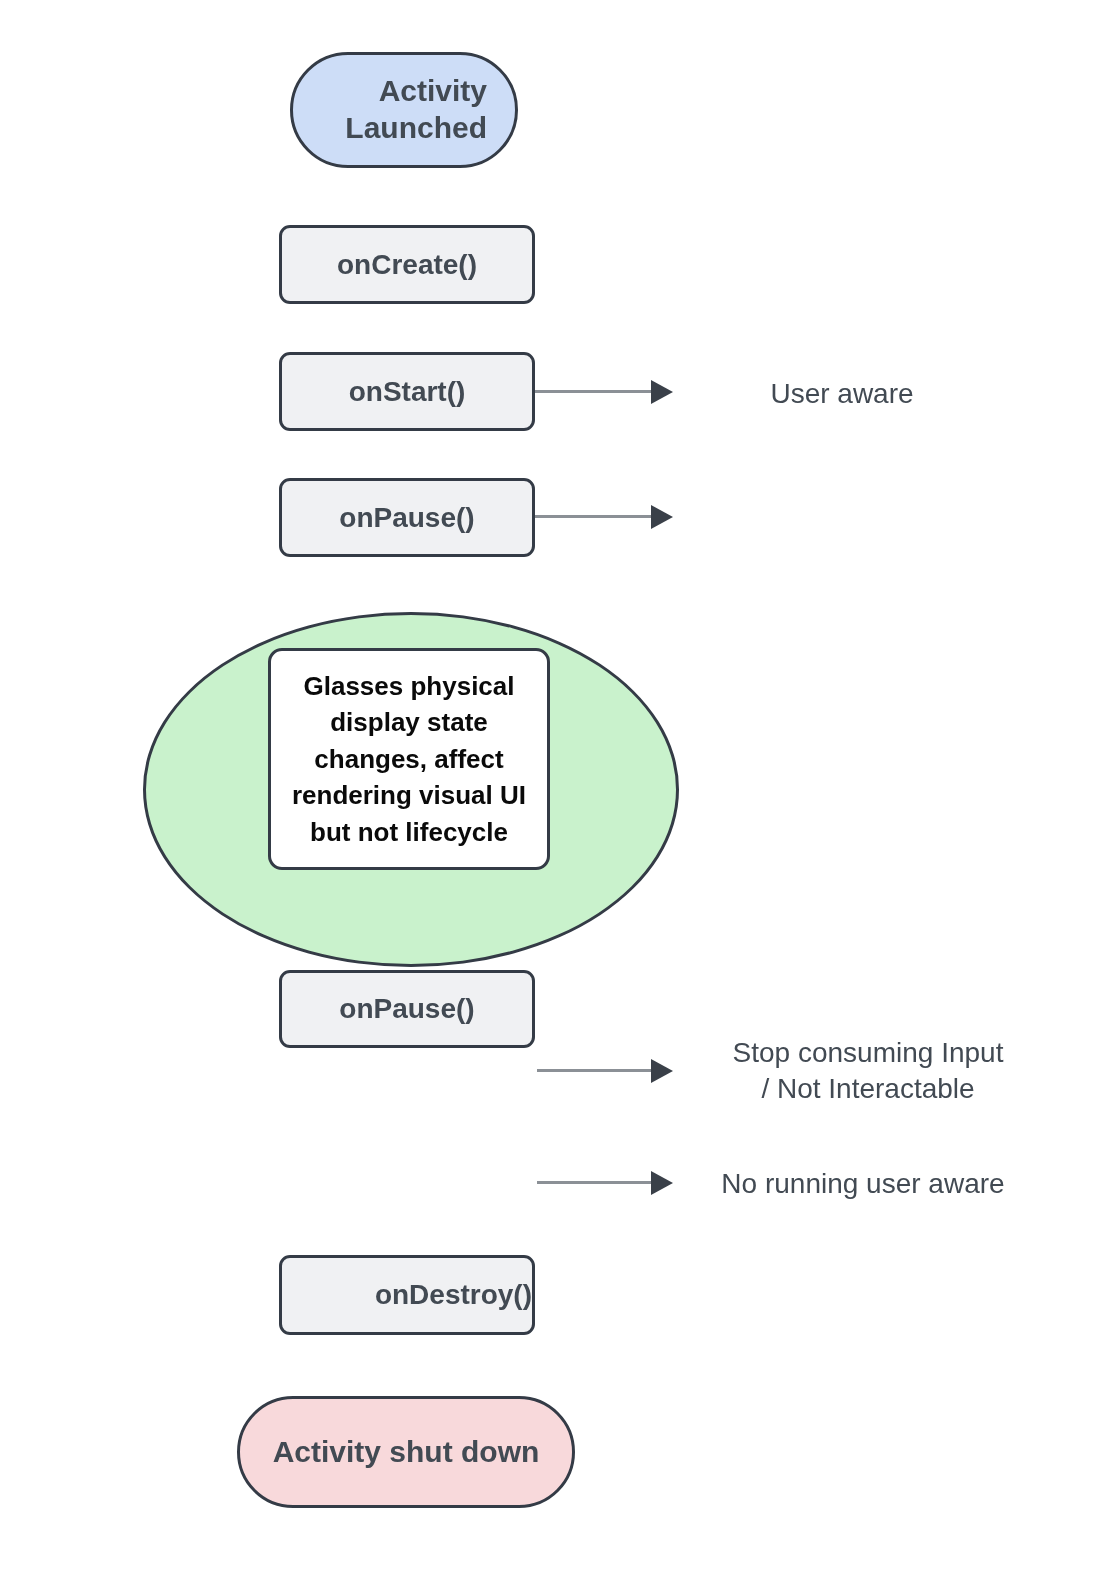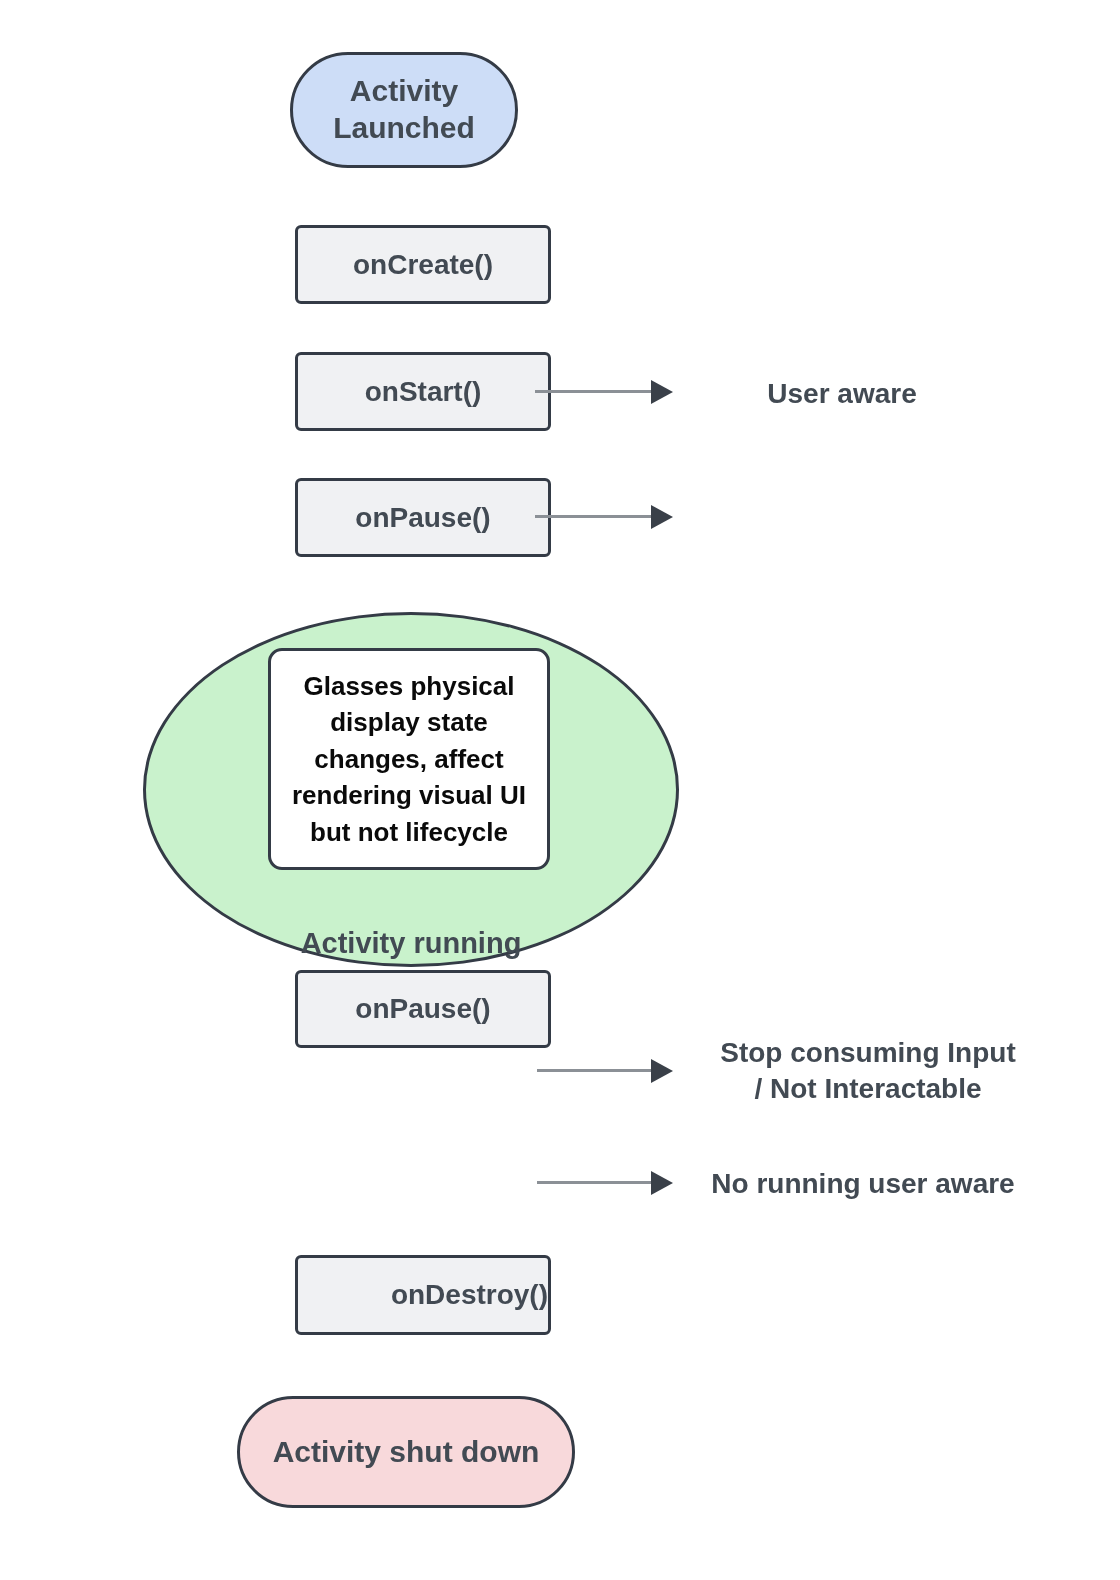--- a/index.html
+++ b/index.html
@@ -9,37 +9,37 @@
   }
   *{margin:0;padding:0;box-sizing:border-box;}
   html,body{background:#ffffff;}
   .canvas{
     position:relative; width:1120px; height:1580px; background:#ffffff;
     font-family:"Liberation Sans", sans-serif; overflow:hidden;
   }
   
   .pill{
     position:absolute; display:flex; align-items:center; justify-content:center;
-    text-align:center; font-weight:bold; color:var(--text);
+    text-align:right; font-weight:bold; color:var(--text);
     border:3px solid var(--border);
   }
   .pill-launched{
     left:290px; top:52px; width:228px; height:116px; border-radius:58px;
     background:var(--blue); font-size:30px; line-height:1.23; padding:0 28px;
   }
   .pill-shutdown{
     left:237px; top:1396px; width:338px; height:112px; border-radius:56px;
     background:var(--pink); font-size:30px;
   }
   
   .lc-box{
     position:absolute; left:279px; width:256px; height:79px;
-    background:var(--gray-box); border:3px solid var(--border); border-radius:6px;
+    background:var(--gray-box); border:3px solid var(--border); border-radius:11px;
     display:flex; align-items:center; justify-content:center;
-    font-weight:bold; font-size:28px; color:var(--text);margin-left:16px;
+    font-weight:bold; font-size:28px; color:var(--text);
   }
   .box-oncreate{top:225px;}
   .box-onstart{top:352px;}
   .box-onresume{top:478px;}
   .box-onpause{top:970px; height:78px;}
   .box-onstop{top:1140px; height:86px;}
   .box-ondestroy{top:1255px; height:80px;justify-content:flex-end;}
   
   .ellipse{
     position:absolute; left:143px; top:612px; width:536px; height:355px;
@@ -66,21 +66,21 @@
     border-left:22px solid var(--arrow-head);
     border-top:12px solid transparent;
     border-bottom:12px solid transparent;
   }
   .arrow-onstart{left:535px; top:390px; width:116px;}
   .arrow-onresume{left:535px; top:515px; width:116px;}
   .arrow-onpause{left:537px; top:1069px; width:114px;}
   .arrow-onstop{left:537px; top:1181px; width:114px;}
   
   .annotation{
-    position:absolute; font-weight:bold; font-size:28px; color:var(--text);
+    position:absolute; font-weight:normal; font-size:28px; color:var(--text);
     text-align:center; line-height:1.3;
   }
   .ann-user-aware{left:672px; top:376px; width:340px;}
   .ann-consuming{left:690px; top:482px; width:362px;}
   .ann-stop{left:687px; top:1035px; width:362px;}
   .ann-no-longer{left:693px; top:1166px; width:340px;}
   .ann-line{display:block;}
 </style>
 </head>
 <body>
@@ -107,21 +107,20 @@
     <span>onPause()</span>
   </div>
   <div class="arrow arrow-onresume">
     <div class="head"></div>
   </div>
 
   <div class="ellipse">
     <div class="note-box">
       <span>Glasses physical display state changes, affect rendering visual UI but not lifecycle</span>
     </div>
-    <div class="running-label">Activity running</div>
   </div>
 
   <div class="lc-box box-onpause">
     <span>onPause()</span>
   </div>
   <div class="arrow arrow-onpause">
     <div class="head"></div>
   </div>
   <div class="annotation ann-stop">
     <span class="ann-line">Stop consuming Input</span>

